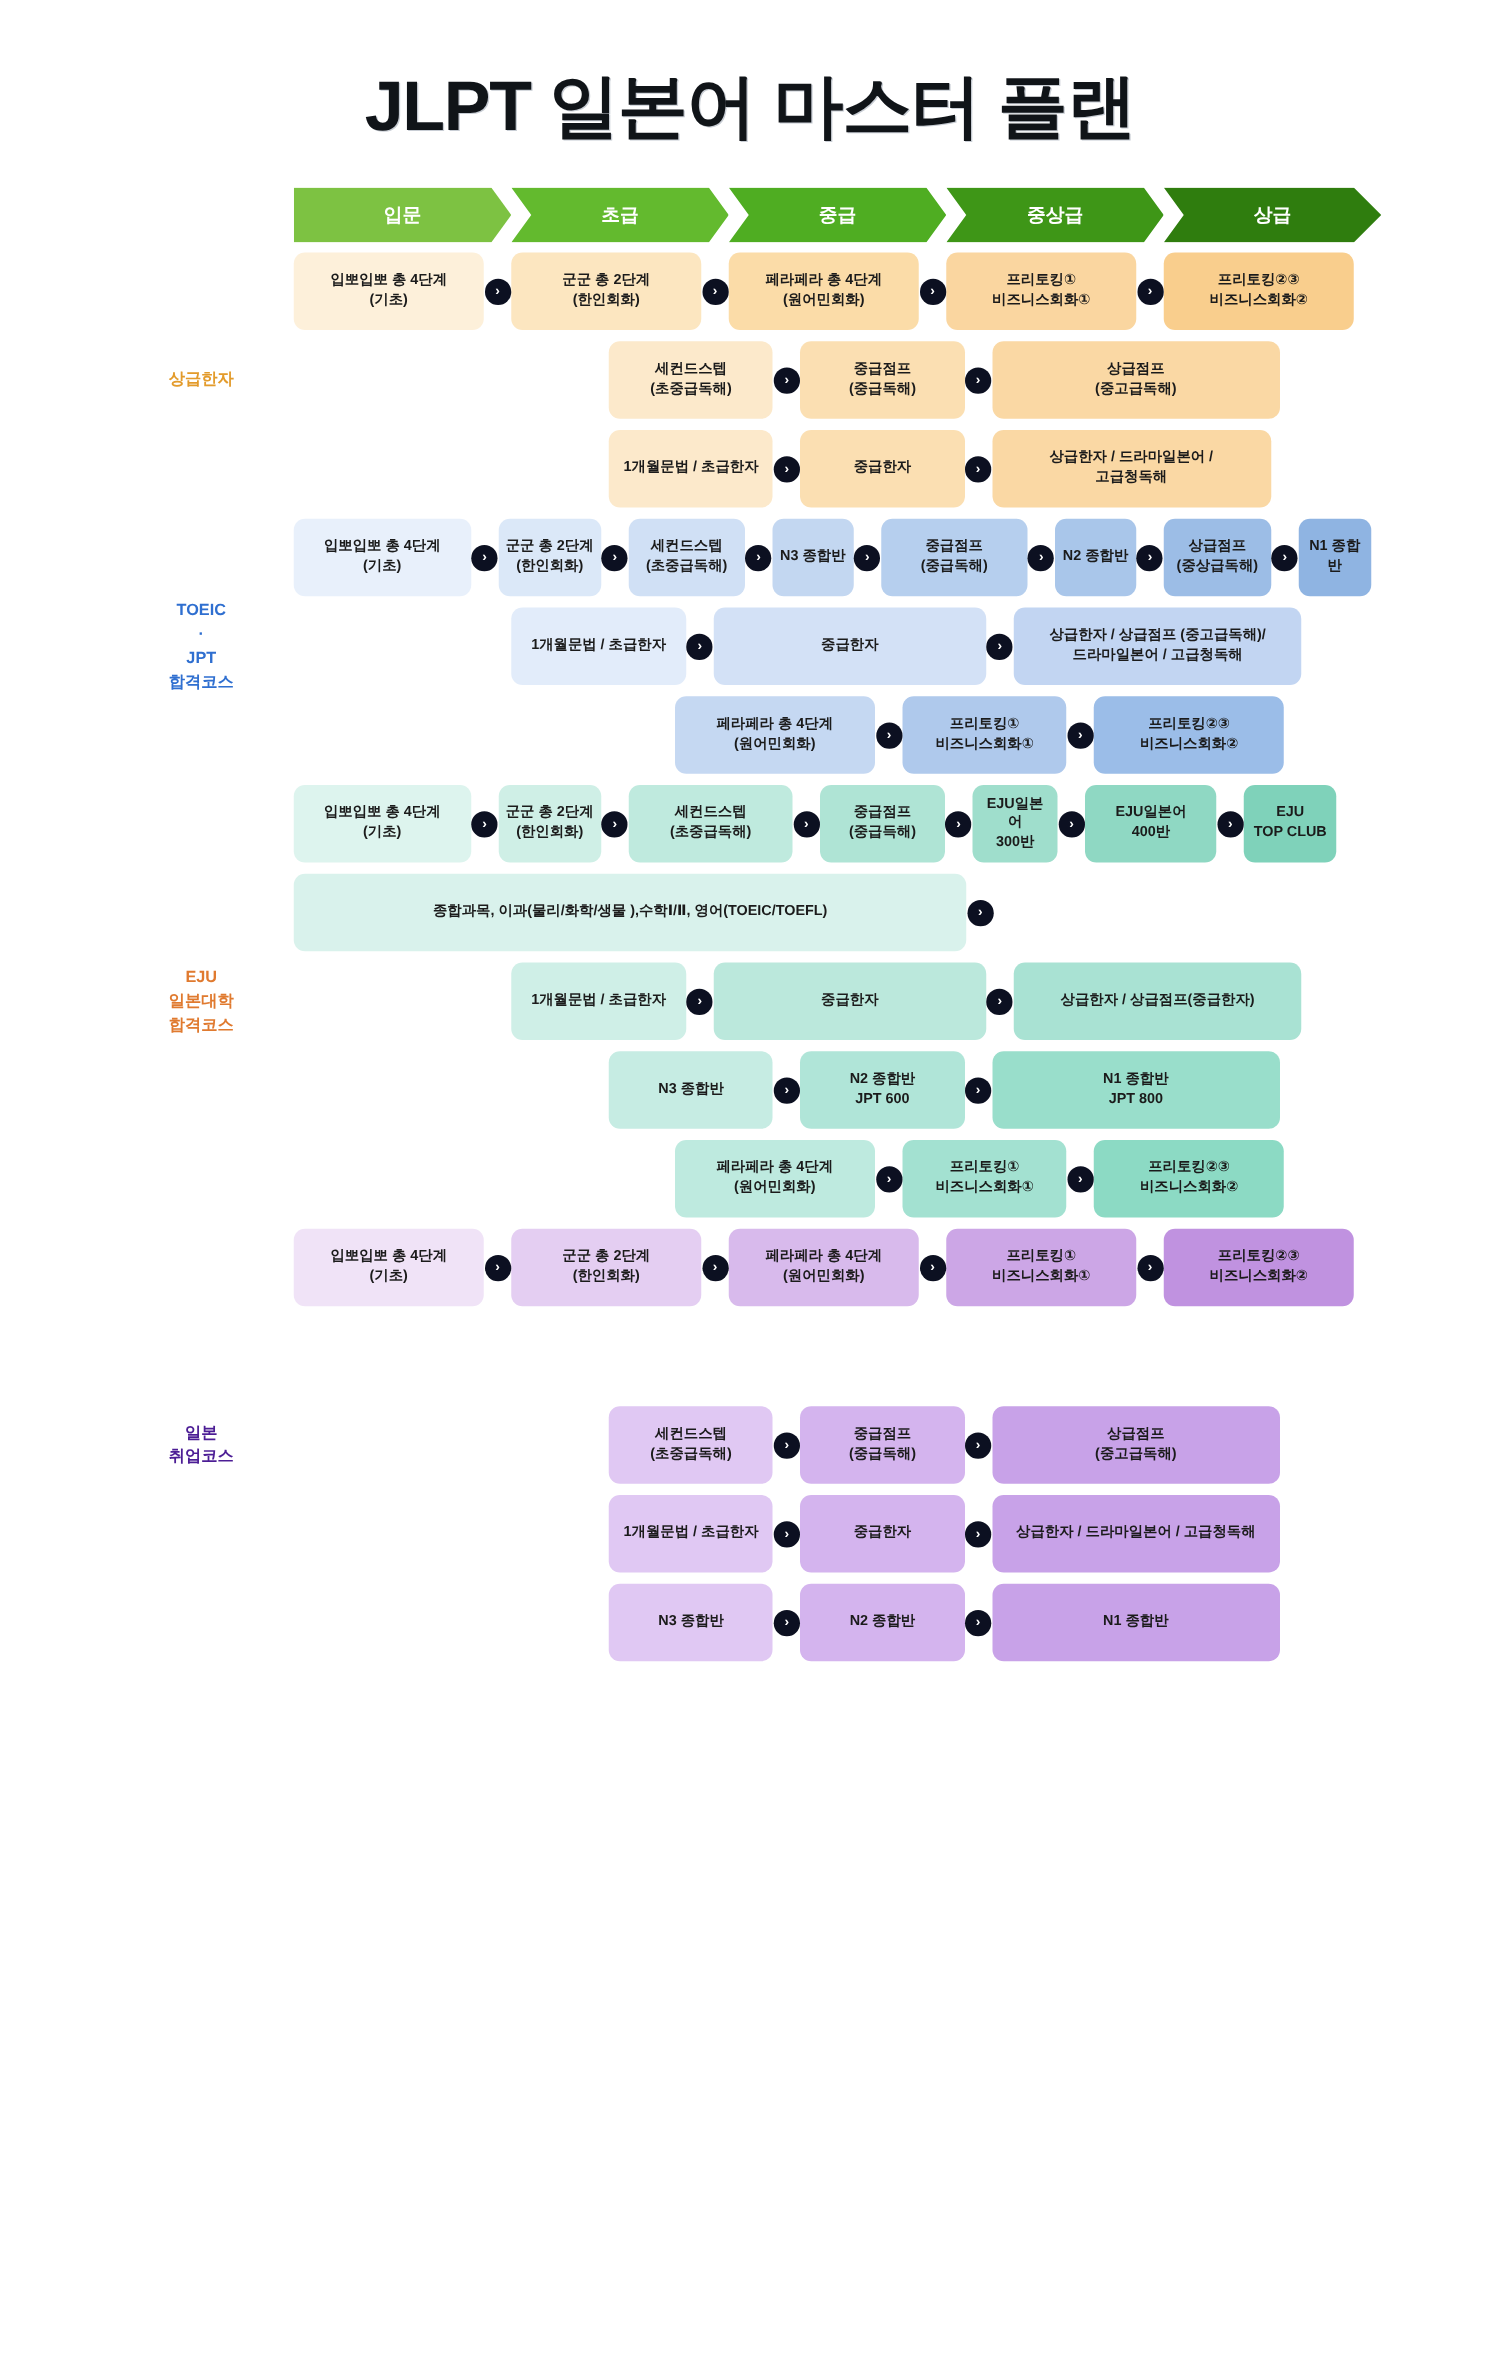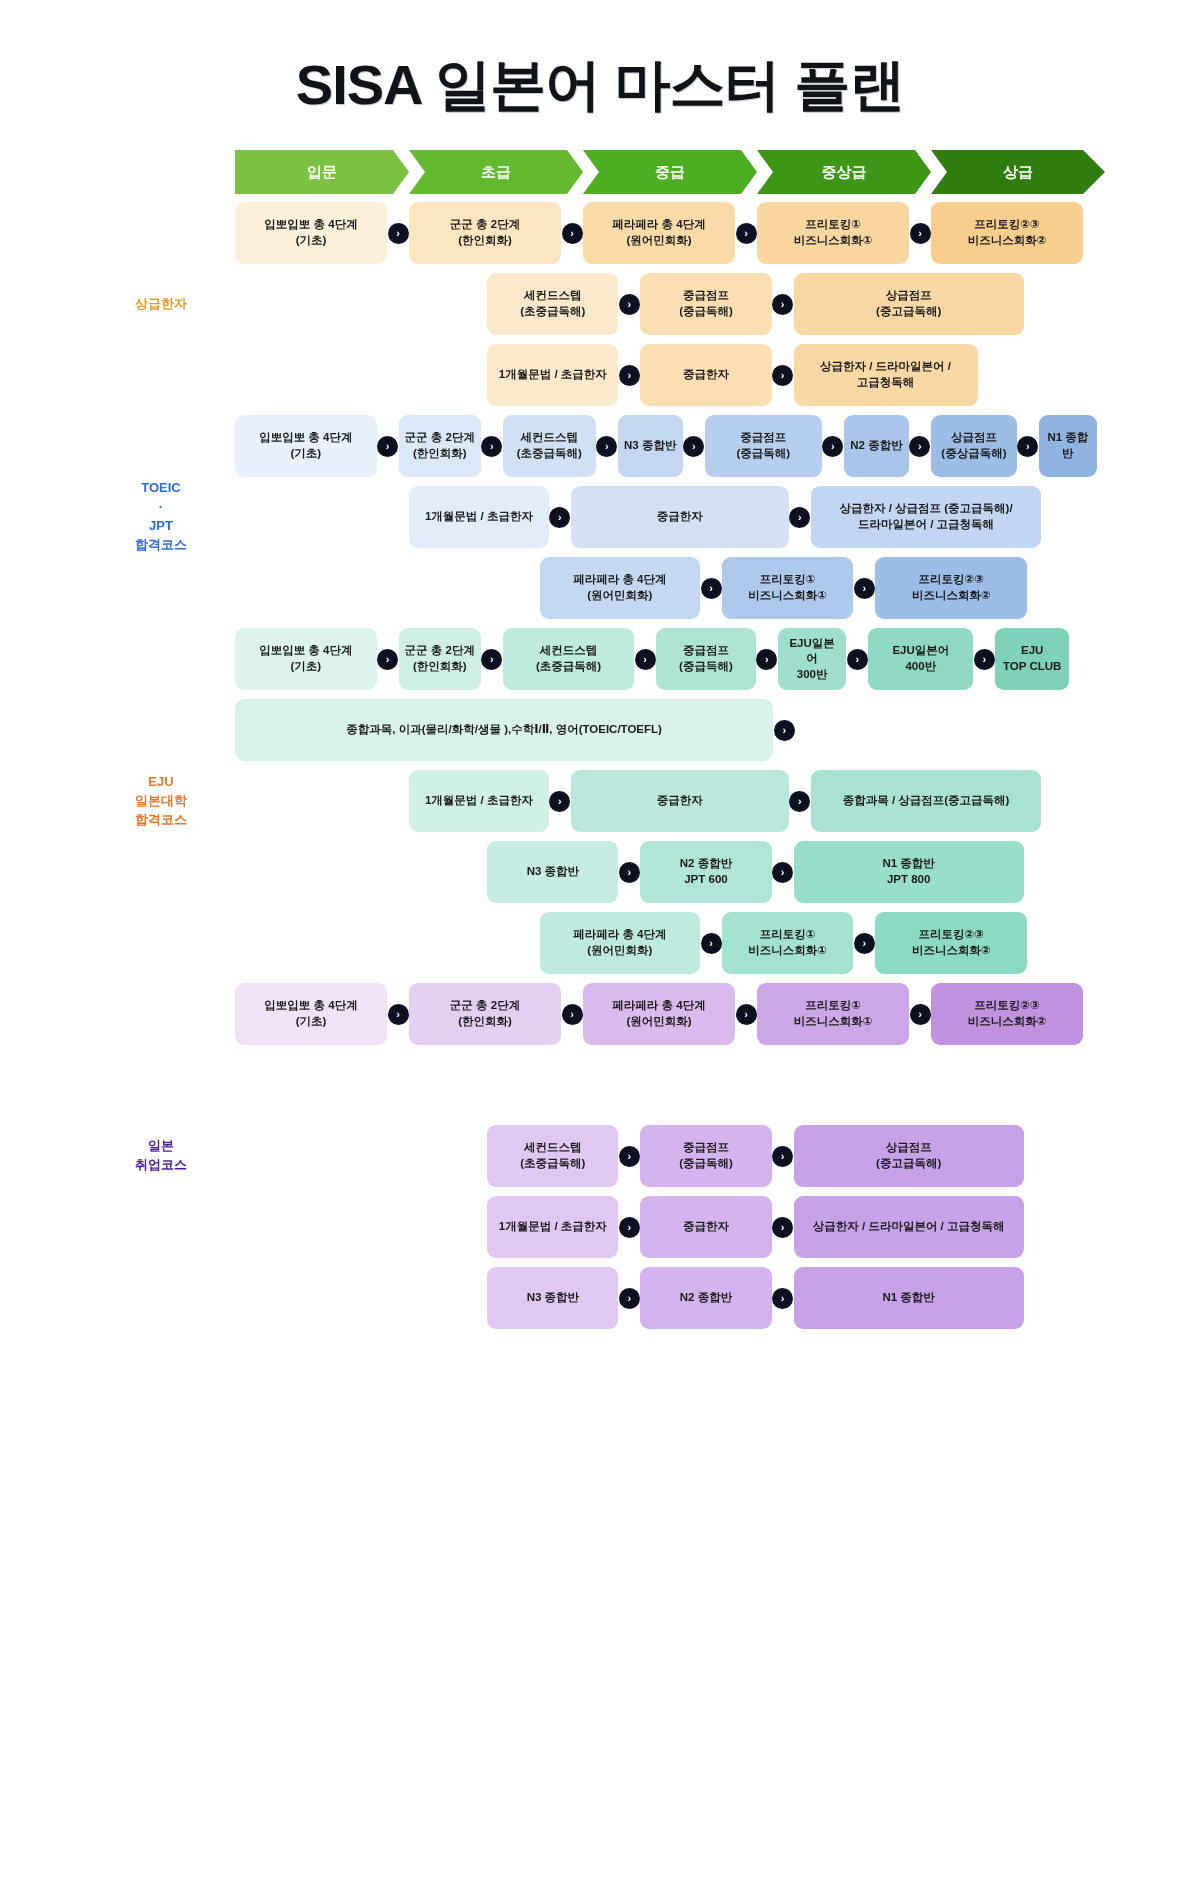--- a/index.html
+++ b/index.html
@@ -100,21 +100,21 @@
     white-space: pre-line;
   }
 
   .group { position: relative; margin-bottom: 4px; }
 </style>
 </head>
 <body>
 
 <div class="page">
 
-  <div class="title">SISA 일본어 마스터 플랜</div>
+  <div class="title">JLPT 일본어 마스터 플랜</div>
 
   <div class="levels" id="levels">
       <div class="lvl">
         <div class="body" style="background: rgb(125, 194, 66); clip-path: polygon(0px 0px, calc(100% - 16px) 0px, 100% 50%, calc(100% - 16px) 100%, 0px 100%);"></div>
         <span>입문</span>
       </div>
       <div class="lvl">
         <div class="body" style="background: rgb(99, 186, 46); clip-path: polygon(0px 0px, calc(100% - 16px) 0px, 100% 50%, calc(100% - 16px) 100%, 0px 100%, 16px 50%);"></div>
         <span>초급</span>
       </div>
@@ -176,21 +176,21 @@
         <div class="row">
           <div class="spacer" style="width: 252.3px;"></div>
           <div class="box" style="background: rgb(252, 233, 203); width: 131.12px;">1개월문법 / 초급한자</div>
           <div class="arrow">
             <i style="background: rgb(12, 16, 33);">›</i>
           </div>
           <div class="box" style="background: rgb(251, 223, 178); width: 131.12px;">중급한자</div>
           <div class="arrow">
             <i style="background: rgb(12, 16, 33);">›</i>
           </div>
-          <div class="box" style="background: rgb(250, 216, 164); width: 184px;">상급한자 / 드라마일본어 /
+          <div class="box" style="background: rgb(250, 216, 164); width: 223px;">상급한자 / 드라마일본어 /
 고급청독해</div>
         </div>
         <div class="sec-label" style="color: rgb(227, 155, 43); top: 50%; transform: translateY(-50%);">상급한자</div>
       </div>
       <div class="group course-block">
         <div class="row">
           <div class="box" style="background: rgb(232, 240, 251); width: 141.56px;">입뽀입뽀 총 4단계
 (기초)</div>
           <div class="arrow">
             <i style="background: rgb(12, 16, 33);">›</i>
@@ -302,21 +302,21 @@
         <div class="row">
           <div class="spacer" style="width: 174px;"></div>
           <div class="box" style="background: rgb(207, 239, 231); width: 139.82px;">1개월문법 / 초급한자</div>
           <div class="arrow">
             <i style="background: rgb(12, 16, 33);">›</i>
           </div>
           <div class="box" style="background: rgb(187, 232, 220); width: 218.12px;">중급한자</div>
           <div class="arrow">
             <i style="background: rgb(12, 16, 33);">›</i>
           </div>
-          <div class="box" style="background: rgb(169, 226, 211); width: 230.3px;">종합과목 / 상급점프(중고급독해)</div>
+          <div class="box" style="background: rgb(169, 226, 211); width: 230.3px;">상급한자 / 상급점프(중급한자)</div>
         </div>
         <div class="row">
           <div class="spacer" style="width: 252.3px;"></div>
           <div class="box" style="background: rgb(198, 236, 227); width: 131.12px;">N3 종합반</div>
           <div class="arrow">
             <i style="background: rgb(12, 16, 33);">›</i>
           </div>
           <div class="box" style="background: rgb(176, 229, 216); width: 131.12px;">N2 종합반
 JPT 600</div>
           <div class="arrow">

